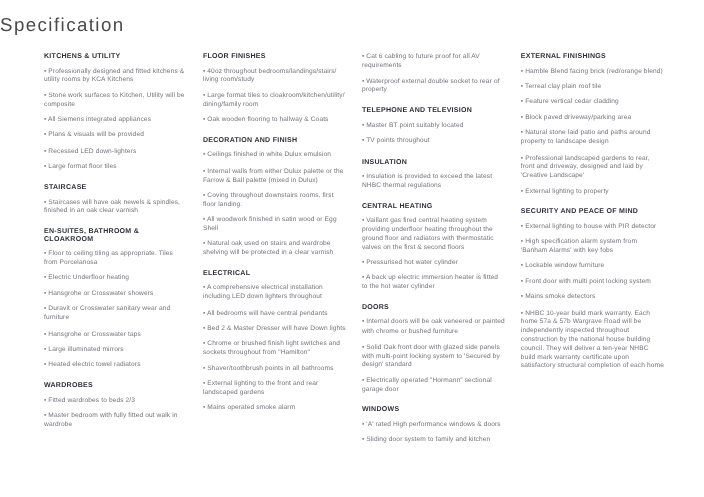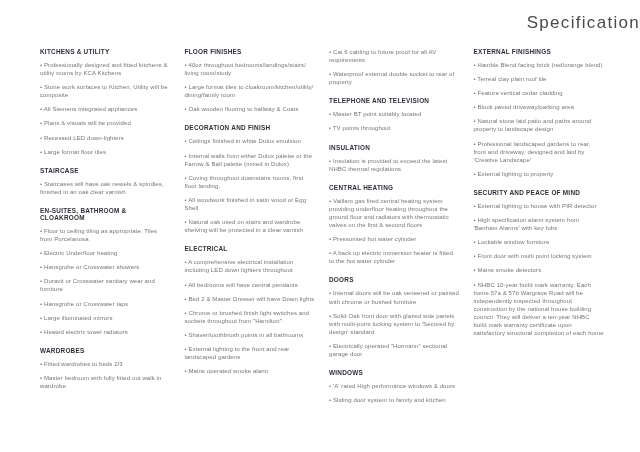--- a/index.html
+++ b/index.html
@@ -10,21 +10,21 @@
   }
   *{box-sizing:border-box;}
   html,body{margin:0;padding:0;}
   body{
     width:640px;height:452px;background:var(--bg);
     font-family:"Liberation Sans", sans-serif;
   }
   .page{position:relative;width:640px;height:452px;overflow:hidden;background:var(--bg);}
   .title{
     margin:13px 0 0 0;
-    text-align:right;
+    text-align:left;
     font-size:17px;
     font-weight:400;
     color:var(--title-color);
     letter-spacing:1.3px;
   }
   .columns{
     display:flex;
     gap:14px;
     padding:0 36px 0 40px;
     margin-top:15px;

